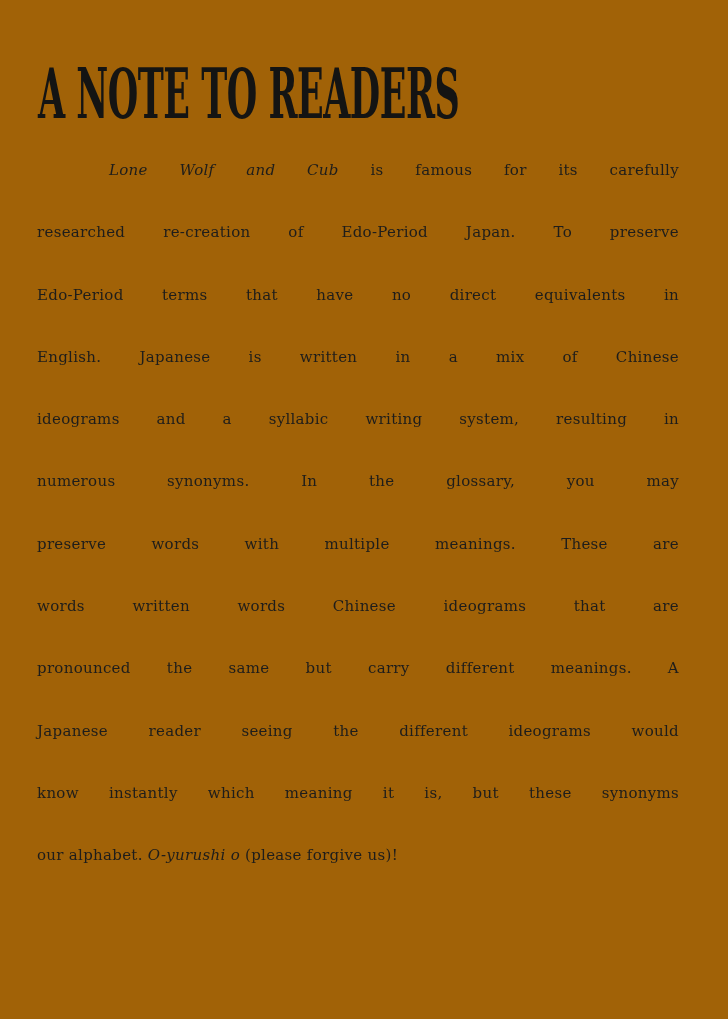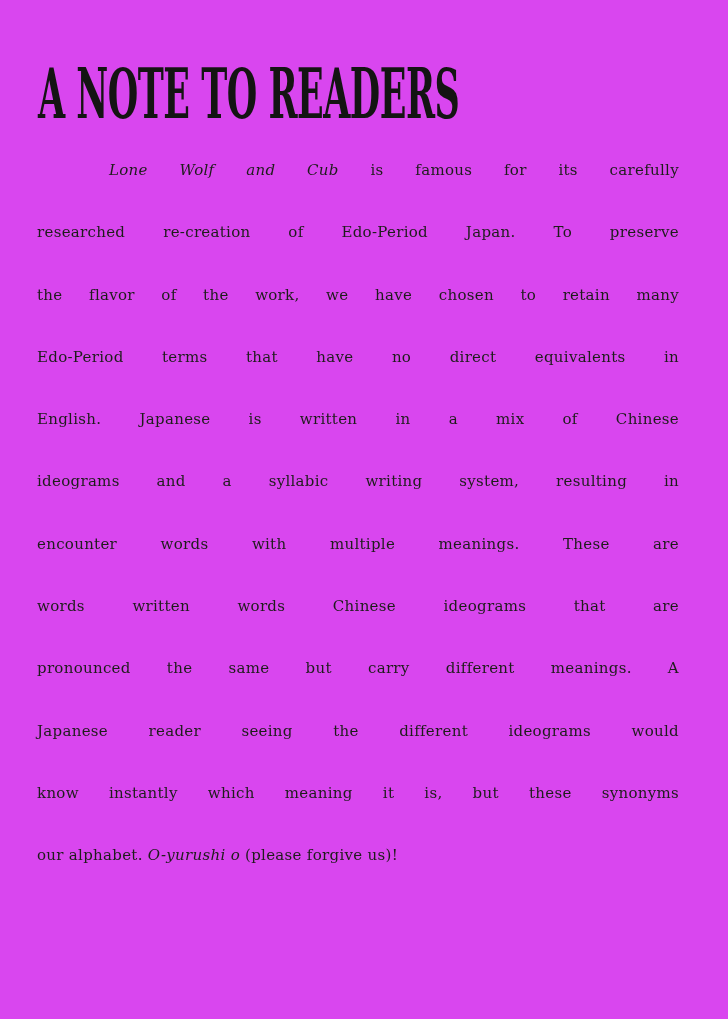--- a/index.html
+++ b/index.html
@@ -5,21 +5,21 @@
   html, body {
     margin: 0;
     padding: 0;
     background: #e8e8e6;
   }
   .page {
     position: relative;
     width: 728px;
     height: 1019px;
     margin: 0 auto;
-    background: #d946ef;
+    background: #a16207;
     overflow: hidden;
     font-family: "DejaVu Serif", "Liberation Serif", serif;
   }
   .title {
     position: absolute;
     left: 38px;
     top: 12px;
     font-size: 70px;
     line-height: 70px;
     font-weight: bold;
@@ -59,25 +59,25 @@
 </head>
 <body>
 
 <div class="page">
 
   <h1 class="title">A NOTE TO READERS</h1>
 
   <div class="body-text">
     <div class="line indent"><span></span><span class="it">Lone Wolf and Cub</span><span> is famous for its carefully</span><span></span></div>
     <div class="line"><span></span><span class="it"></span><span></span><span>researched re-creation of Edo-Period Japan. To preserve</span></div>
-    <div class="line"><span></span><span class="it"></span><span></span><span>the flavor of the work, we have chosen to retain many</span></div>
     <div class="line"><span></span><span class="it"></span><span></span><span>Edo-Period terms that have no direct equivalents in</span></div>
     <div class="line"><span></span><span class="it"></span><span></span><span>English. Japanese is written in a mix of Chinese</span></div>
     <div class="line"><span></span><span class="it"></span><span></span><span>ideograms and a syllabic writing system, resulting in</span></div>
-    <div class="line"><span></span><span class="it"></span><span></span><span>encounter words with multiple meanings. These are</span></div>
+    <div class="line"><span></span><span class="it"></span><span></span><span>numerous synonyms. In the glossary, you may</span></div>
+    <div class="line"><span></span><span class="it"></span><span></span><span>preserve words with multiple meanings. These are</span></div>
     <div class="line"><span></span><span class="it"></span><span></span><span>words written words Chinese ideograms that are</span></div>
     <div class="line"><span></span><span class="it"></span><span></span><span>pronounced the same but carry different meanings. A</span></div>
     <div class="line"><span></span><span class="it"></span><span></span><span>Japanese reader seeing the different ideograms would</span></div>
     <div class="line"><span></span><span class="it"></span><span></span><span>know instantly which meaning it is, but these synonyms</span></div>
     <div class="line last"><span>our alphabet. </span><span class="it">O-yurushi o</span><span> (please forgive us)!</span><span></span></div>
   </div>
 
 </div>
 
 </body></html>

